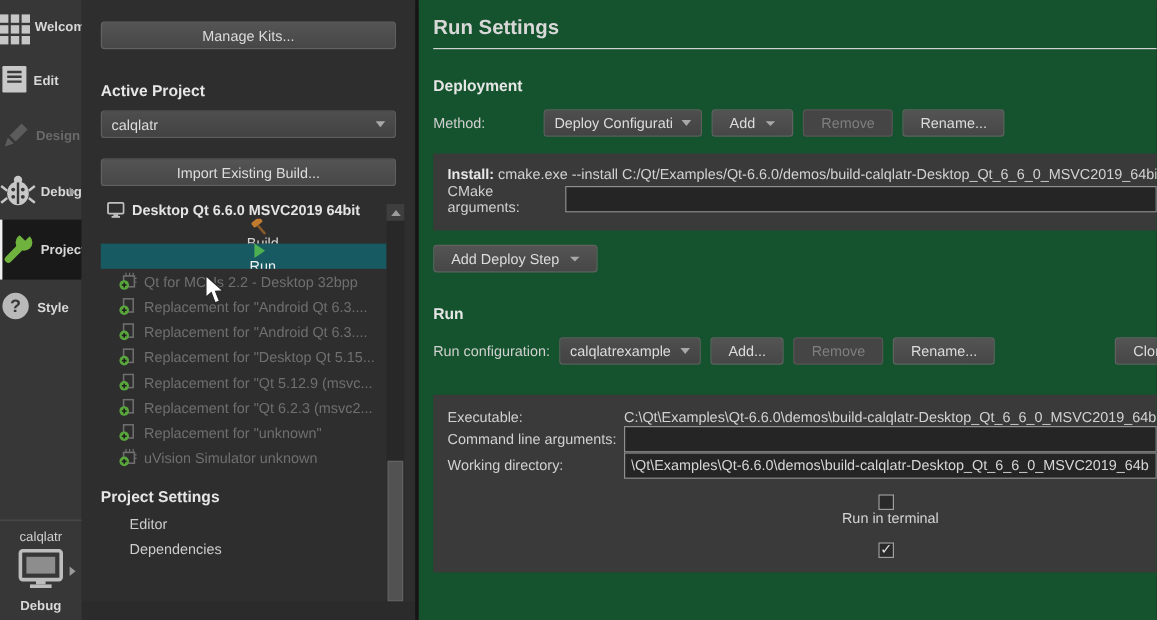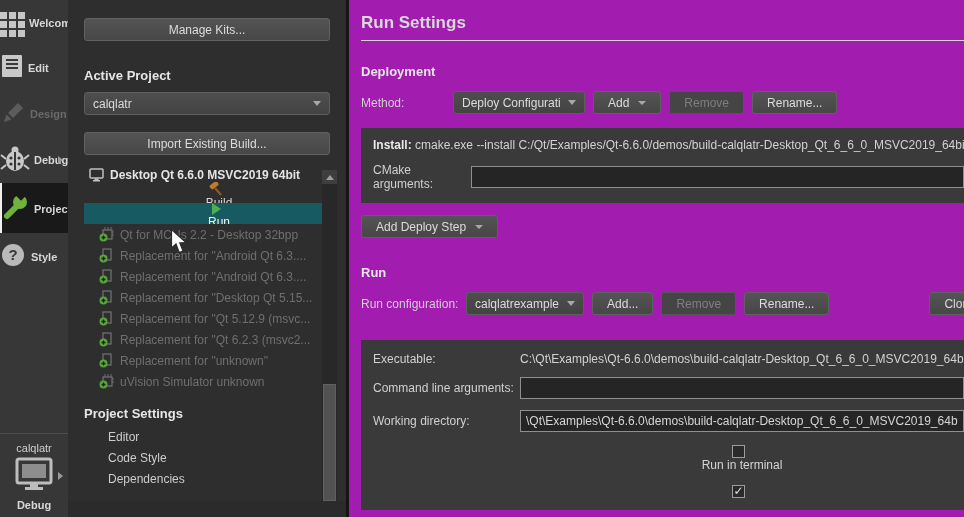--- a/index.html
+++ b/index.html
@@ -56,35 +56,35 @@
   .lp-ps-h { margin-top:14px; }
 
   .lp-scrollbar { position:absolute; left:254px; top:170px; bottom:0; width:15px; background:#282828; }
   .sb-up { height:14px; background:#3e3e3e; display:flex; align-items:center; justify-content:center; cursor:pointer; }
   .sb-up::after { content:""; width:0; height:0; border-bottom:5px solid #9d9d9d; border-left:4px solid transparent; border-right:4px solid transparent; }
   .sb-thumb { position:absolute; left:1px; right:1px; bottom:0; height:117px; background:#525252; border:1px solid #606060; cursor:pointer; }
 
   .v-divider { position:absolute; left:346px; top:0; bottom:0; width:3px; background:#151515; }
 
   
-  .main-panel { position:absolute; left:349px; top:0; bottom:0; right:0; background:#a21caf; }
+  .main-panel { position:absolute; left:349px; top:0; bottom:0; right:0; background:#14532d; }
   .mp-inner { padding:13px 0 0 12px; }
   .page-title { font-size:17px; font-weight:bold; color:#d8d8d8; padding-bottom:7px; border-bottom:1px solid #d2d2d2; }
   .h2 { font-weight:bold; font-size:13px; color:#e6e6e6; }
   .dep-h { margin-top:23px; }
   .form-row { display:flex; align-items:center; margin-top:12px; }
   .form-row .f-label { width:92px; color:#d0d0d0; flex:none; }
   .form-row .gap { width:8px; flex:none; }
   .w119 { width:119px; }
   .clone-gap { margin-left:100px; }
 
   .gray-box { margin-top:14px; background:#3a3a3a; padding:10px 0 12px 12px; }
   .install-line { white-space:nowrap; overflow:hidden; color:#d2d2d2; }
   .install-line b { color:#e8e8e8; }
-  .box-row { display:flex; align-items:center; margin-top:11px; }
+  .box-row { display:flex; align-items:center; }
   .box-row .b-label { flex:none; color:#d0d0d0; }
   .dep-label-w { width:98px; }
   .run-label-w { width:147px; }
   .text-input { flex:1; height:22px; background:#252525; border:1px solid #8f8f8f; color:#d6d6d6;
                 font-family:inherit; font-size:12px; padding:0 5px; outline:none; min-width:0; }
   .plain-value { flex:1; white-space:nowrap; overflow:hidden; color:#d2d2d2; }
   .add-step { margin-top:12px; }
   .run-h { margin-top:27px; }
   .run-box { margin-top:25px; }
   .check-row { display:flex; align-items:center; margin-top:13px; margin-left:147px; cursor:pointer;flex-direction:column; }
@@ -335,21 +335,20 @@
               <path d="M4.5 8.5v4M2.5 10.5h4" stroke="#1e1e1e" stroke-width="1.3"></path>
             </svg>
         </span>
         <span>uVision Simulator unknown</span>
       </div>
     </div>
 
     <div class="section-h lp-ps-h">Project Settings</div>
     <div class="ps-items">
       <div class="ps-item">Editor</div>
-      <div class="ps-item">Code Style</div>
       <div class="ps-item">Dependencies</div>
     </div>
   </div>
 
   <div class="lp-scrollbar">
     <div class="sb-up"></div>
     <div class="sb-thumb"></div>
   </div>
 </div>
 

